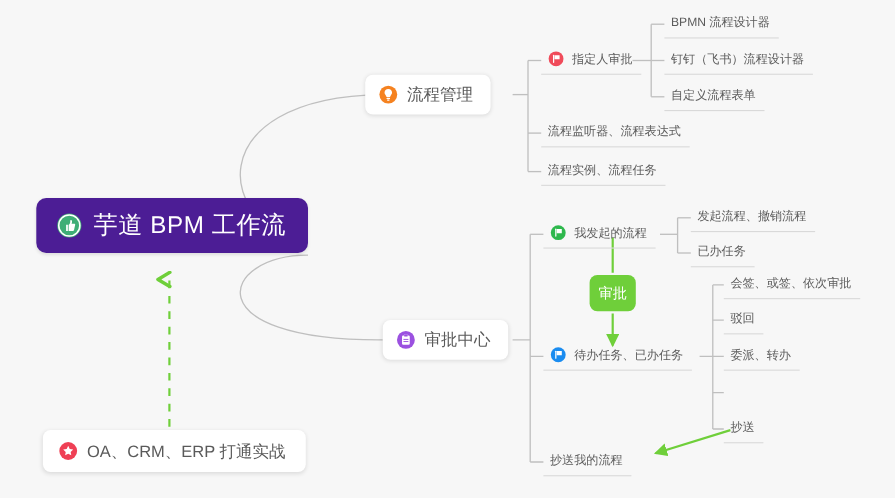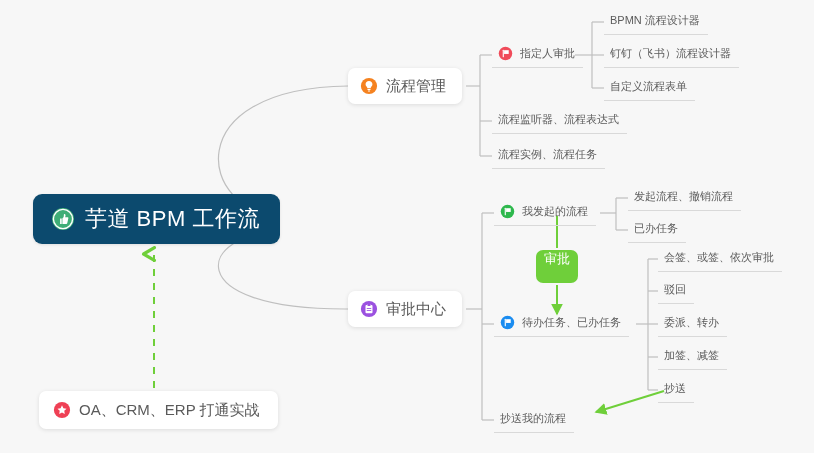--- a/index.html
+++ b/index.html
@@ -23,24 +23,24 @@
     top: 0;
     width: 814px;
     height: 453px;
     pointer-events: none;
   }
 
   
   .root-node {
     position: absolute;
     left: 33px;
-    top: 194px;
+    top: 180px;
     width: 247px;
     height: 50px;
-    background: #0c4a6e;
+    background: #4c1d95;
     border-radius: 9px;
     box-shadow: 0 1px 3px rgba(0,0,0,0.10);
     display: flex;
     align-items: center;
     padding-left: 18px;
     box-sizing: border-box;
   }
   .root-label {
     color: #ffffff;
     font-size: 22px;
@@ -94,20 +94,21 @@
   .ic svg { display: block; }
 
   
   .badge {
     position: absolute;
     background: #6fcf3a;
     border-radius: 7px;
     color: #ffffff;
     font-size: 13px;
     display: flex;
+    align-items: center;
     justify-content: center;
     white-space: nowrap;
   }
 </style>
 </head>
 <body>
 
 <div id="canvas">
 
   <svg class="svg-layer" viewBox="0 0 814 453" xmlns="http://www.w3.org/2000/svg">
@@ -171,21 +172,21 @@
         <path d="M9.1 11.4 L10.7 11.4 L10.7 17 L9.1 17 Z" fill="#ffffff"></path>
         <path d="M11.4 11.3 C11.4 11.3 12.6 10.6 12.8 9.2 C12.95 8.1 12.6 7.2 13.4 7.0
                  C14.2 6.85 14.6 7.6 14.5 8.7 C14.44 9.5 14.15 10.3 14.15 10.3
                  L16.5 10.3 C17.1 10.3 17.5 10.75 17.35 11.3 L16.3 16.1
                  C16.2 16.65 15.8 17 15.25 17 L11.4 17 Z" fill="#ffffff"></path>
       </svg>
     </span>
     <span class="root-label">芋道 BPM 工作流</span>
   </div>
 
-  <div class="card" style="left:348px; top:68px; height:36px; padding:0 16px 0 12px;justify-content:center;">
+  <div class="card" style="left:332px; top:68px; height:36px; padding:0 16px 0 12px;justify-content:center;">
     <span class="ic">
       <svg width="18" height="18" viewBox="0 0 20 20">
         <circle cx="10" cy="10" r="9" fill="#f58220"></circle>
         <path d="M10 4.4 C7.7 4.4 6.2 6.0 6.2 8.0 C6.2 9.3 6.9 10.1 7.5 10.9
                  C7.9 11.4 8.1 11.8 8.15 12.4 L11.85 12.4
                  C11.9 11.8 12.1 11.4 12.5 10.9 C13.1 10.1 13.8 9.3 13.8 8.0
                  C13.8 6.0 12.3 4.4 10 4.4 Z" fill="#ffffff"></path>
         <rect x="8.2" y="13.2" width="3.6" height="1.25" rx="0.6" fill="#ffffff"></rect>
         <rect x="8.7" y="15.0" width="2.6" height="1.1" rx="0.55" fill="#ffffff"></rect>
       </svg>
@@ -266,23 +267,20 @@
 
   <div class="leaf" style="left:658px; top:247px;">
     <span class="leaf-label">会签、或签、依次审批</span>
   </div>
   <div class="leaf" style="left:658px; top:279px;">
     <span class="leaf-label">驳回</span>
   </div>
   <div class="leaf" style="left:658px; top:312px;">
     <span class="leaf-label">委派、转办</span>
   </div>
-  <div class="leaf" style="left:658px; top:345px;">
-    <span class="leaf-label">加签、减签</span>
-  </div>
   <div class="leaf" style="left:658px; top:378px;">
     <span class="leaf-label">抄送</span>
   </div>
 
   <div class="leaf" style="left:494px; top:408px;">
     <span class="leaf-label">抄送我的流程</span>
   </div>
 
   <div class="badge" style="left:536px; top:250px; width:42px; height:33px;">
     <span>审批</span>

